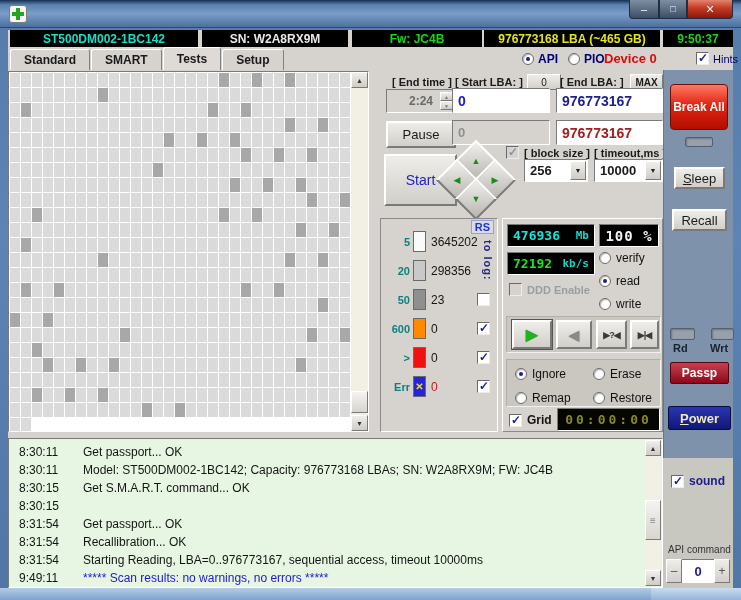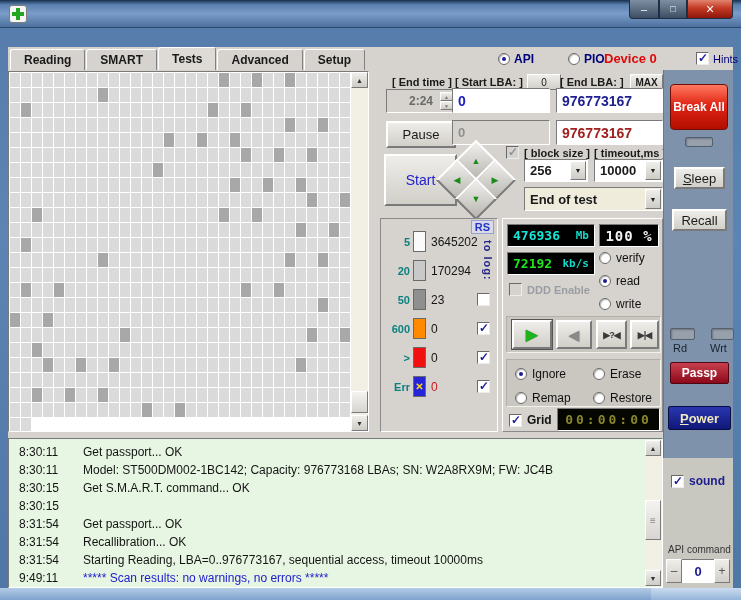--- a/index.html
+++ b/index.html
@@ -133,21 +133,21 @@
   
   .side-upper { position:absolute; left:663px; top:70px; width:70px; height:388px; background:#7e92ab; border-left:1px solid #66788f; }
   .side-lower { position:absolute; left:663px; top:458px; width:70px; height:130px; background:#c9c8c0; }
   .btn-break { position:absolute; left:6px; top:14px; width:58px; height:46px; border-radius:4px; background:linear-gradient(180deg,#ff7a60 0%,#e02515 45%,#b30e00 100%); border:1px solid #6e1008; color:#fff; font-size:12px; font-weight:bold; display:flex; align-items:center; justify-content:center; }
   .led { background:#98a0ab; border:1px solid #55606e; border-radius:2px; box-shadow:inset 1px 1px 2px #6b7582; }
   .led-main { position:absolute; left:21px; top:67px; width:28px; height:10px; }
   .btn-sleep { position:absolute; left:10px; top:97px; width:51px; height:22px; }
   .btn-recall { position:absolute; left:8px; top:139px; width:55px; height:22px; }
   .led-rd { position:absolute; left:6px; top:258px; width:25px; height:12px; }
   .led-wrt { position:absolute; left:47px; top:258px; width:23px; height:12px; }
-  .led-lbl { position:absolute; top:272px; font-size:11px; color:#18222e; }
+  .led-lbl { position:absolute; top:272px; font-size:11px; color:#18222e;font-weight:bold; }
   .led-lbl-rd { left:9px; } .led-lbl-wrt { left:46px; }
   .btn-passp { position:absolute; left:6px; top:292px; width:59px; height:22px; background:linear-gradient(180deg,#c8404f,#8c0818); border:1px solid #500410; color:#fff; font-size:12px; font-weight:bold; display:flex; align-items:center; justify-content:center; border-radius:2px; }
   .btn-power { position:absolute; left:4px; top:336px; width:63px; height:24px; background:linear-gradient(180deg,#2a36b0,#0f1878); border:1px solid #080c40; color:#efe9c0; font-size:13px; font-weight:bold; display:flex; align-items:center; justify-content:center; border-radius:2px; }
   .ul-first { display:block; } .ul-first::first-letter { text-decoration:underline; }
   .sound-row { position:absolute; left:8px; top:16px; display:flex; align-items:center; gap:5px; font-size:12px; font-weight:bold; color:#1c1c8c; }
   .api-lbl { position:absolute; left:5px; top:86px; font-size:10px; color:#333; }
   .api-spin { position:absolute; left:3px; top:101px; width:64px; height:24px; display:flex; }
   .api-btn { width:16px; height:24px; font-size:12px; color:#555; border-width:1px; }
   .api-val { width:32px; height:24px; background:#fff; border-top:1px solid #7a7a7a; border-bottom:1px solid #fff; display:flex; align-items:center; justify-content:center; font-size:13px; font-weight:bold; color:#1c1c8c; }
 
@@ -171,30 +171,36 @@
       <div class="cap-btn cap-min">–</div>
       <div class="cap-btn cap-max">□</div>
       <div class="cap-btn cap-close">×</div>
     </div>
   </div>
 
   <div class="main-bg"></div>
   <div class="frame-bottom"></div>
   <div class="resize-grip"></div>
 
+  <div class="statusbar">
+    <div class="seg seg-model">ST500DM002-1BC142</div>
+    <div class="seg seg-serial">SN: W2A8RX9M</div>
+    <div class="seg seg-firmware">Fw: JC4B</div>
+    <div class="seg seg-capacity">976773168 LBA (~465 GB)</div>
+    <div class="seg seg-clock">9:50:37</div>
+  </div>
 
   <div class="tabstrip">
-      <div class="tab">Reading</div>
+      <div class="tab">Standard</div>
       <div class="tab">SMART</div>
       <div class="tab active">Tests</div>
-      <div class="tab">Advanced</div>
       <div class="tab">Setup</div>
     </div>
   <div class="tab-extras">
-    <div class="radio-inline" style="left:490px">
+    <div class="radio-inline" style="left:514px">
       <span class="radio sel"></span>
       <span>API</span>
     </div>
     <div class="radio-inline" style="left:560px">
       <span class="radio"></span>
       <span>PIO</span>
     </div>
     <div class="device-ind">Device 0</div>
     <div class="hints-box">
       <span class="cb checked"></span>
@@ -251,38 +257,34 @@
   <div class="label-sm lbl-blocksize">[ block size ]</div>
   <div class="dd dd-blocksize sunken">
     <span>256</span>
     <span class="ddbtn">▼</span>
   </div>
   <div class="label-sm lbl-timeout">[ timeout,ms ]</div>
   <div class="dd dd-timeout sunken">
     <span>10000</span>
     <span class="ddbtn">▼</span>
   </div>
-  <div class="dd dd-endtest sunken">
-    <span>End of test</span>
-    <span class="ddbtn">▼</span>
-  </div>
 
   <div class="stats-panel">
     <span class="rs-link">RS</span>
     <span class="tolog">to log:</span>
     <div class="bins">
         <div class="bin-row">
           <span class="bin-label">5</span>
           <span class="bin-block" style="background: rgb(250, 250, 250);"></span>
           <span class="bin-count">3645202</span>
         </div>
         <div class="bin-row">
           <span class="bin-label">20</span>
           <span class="bin-block" style="background: rgb(201, 201, 201);"></span>
-          <span class="bin-count">170294</span>
+          <span class="bin-count">298356</span>
         </div>
         <div class="bin-row">
           <span class="bin-label">50</span>
           <span class="bin-block" style="background: rgb(143, 143, 143);"></span>
           <span class="bin-count">23</span>
           <span class="cb"></span>
         </div>
         <div class="bin-row">
           <span class="bin-label">600</span>
           <span class="bin-block" style="background: rgb(255, 138, 0);"></span>

